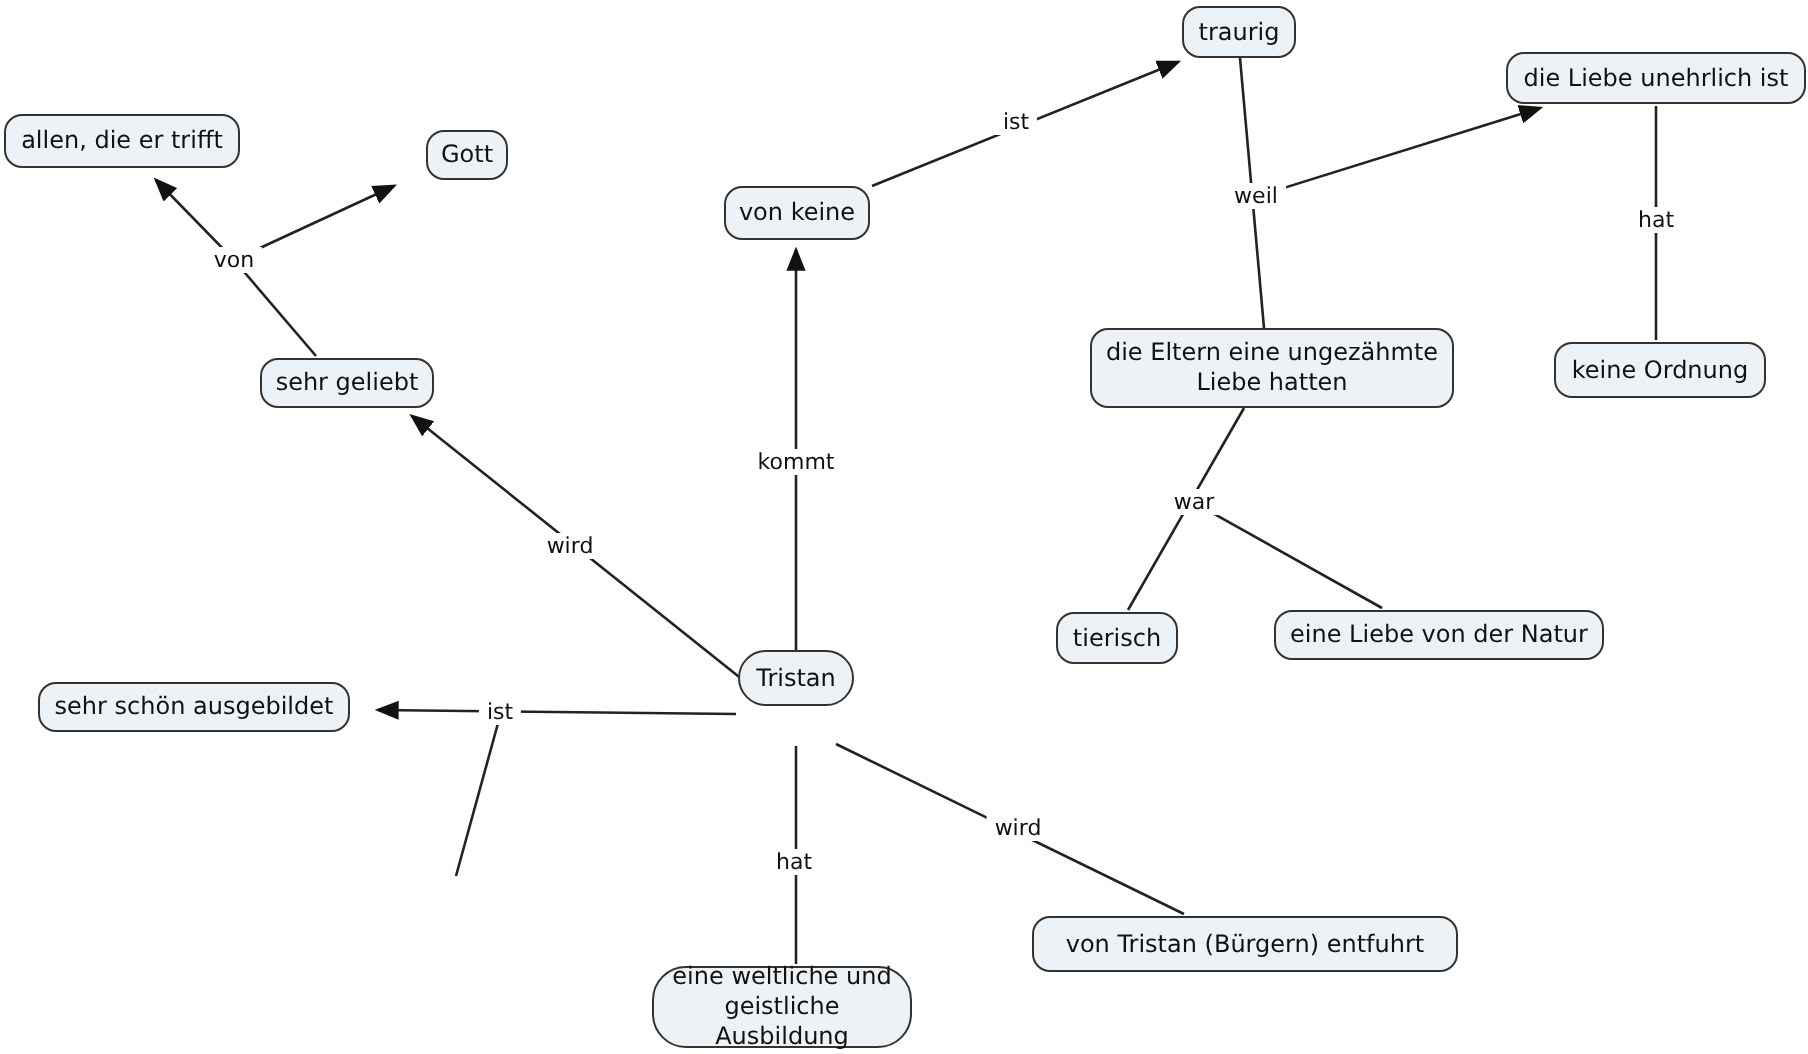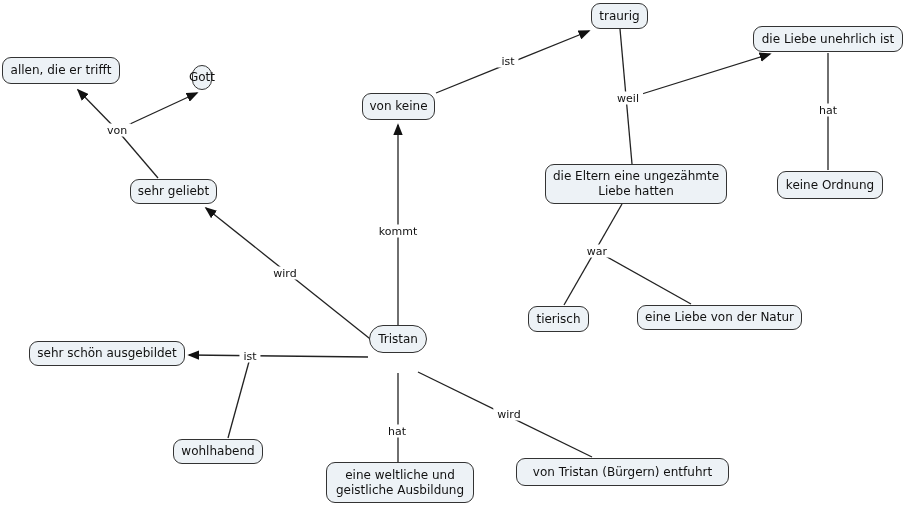--- a/index.html
+++ b/index.html
@@ -98,28 +98,27 @@
   <div class="elabel" style="left:628px; top:98px;">weil</div>
   <div class="elabel" style="left:828px; top:110px;">hat</div>
   <div class="elabel" style="left:597px; top:251px;">war</div>
   <div class="elabel" style="left:398px; top:231px;">kommt</div>
   <div class="elabel" style="left:285px; top:273px;">wird</div>
   <div class="elabel" style="left:250px; top:356px;">ist</div>
   <div class="elabel" style="left:397px; top:431px;">hat</div>
   <div class="elabel" style="left:509px; top:414px;">wird</div>
 
   <div class="node nw" style="left:2px; top:57px; width:118px; height:27px;">allen, die er trifft</div>
-  <div class="node nw" style="left:192px; top:65px; width:20px; height:25px;border-radius:11px;">Gott</div>
+  <div class="node nw" style="left:213px; top:65px; width:41px; height:25px;">Gott</div>
   <div class="node nw" style="left:130px; top:179px; width:87px; height:25px;">sehr geliebt</div>
   <div class="node nw" style="left:362px; top:93px; width:73px; height:27px;">von keine</div>
   <div class="node nw" style="left:591px; top:3px; width:57px; height:26px;">traurig</div>
   <div class="node nw" style="left:753px; top:26px; width:150px; height:26px;">die Liebe unehrlich ist</div>
   <div class="node nw" style="left:777px; top:171px; width:106px; height:28px;">keine Ordnung</div>
   <div class="node" style="left:545px; top:164px; width:182px; height:40px;">die Eltern eine ungezähmte Liebe hatten</div>
   <div class="node nw" style="left:528px; top:306px; width:61px; height:26px;">tierisch</div>
   <div class="node nw" style="left:637px; top:305px; width:165px; height:25px;">eine Liebe von der Natur</div>
   <div class="node nw" style="left:369px; top:325px; width:58px; height:28px;border-radius:14px;">Tristan</div>
-  <div class="node nw" style="left:29px; top:341px; width:156px; height:25px;">sehr schön ausgebildet</div>
-  <div class="node nw" style="left:173px; top:439px; width:90px; height:25px;">wohlhabend</div>
-  <div class="node" style="left:326px; top:462px; width:148px; height:41px;">eine weltliche und geistliche Ausbildung</div>
+  <div class="node nw" style="left:19px; top:341px; width:156px; height:25px;">sehr schön ausgebildet</div>
+  <div class="node" style="left:326px; top:483px; width:130px; height:41px;border-radius:17px;">eine weltliche und geistliche Ausbildung</div>
   <div class="node nw" style="left:516px; top:458px; width:213px; height:28px;">von Tristan (Bürgern) entfuhrt</div>
 
 </div>
 
 </body></html>

